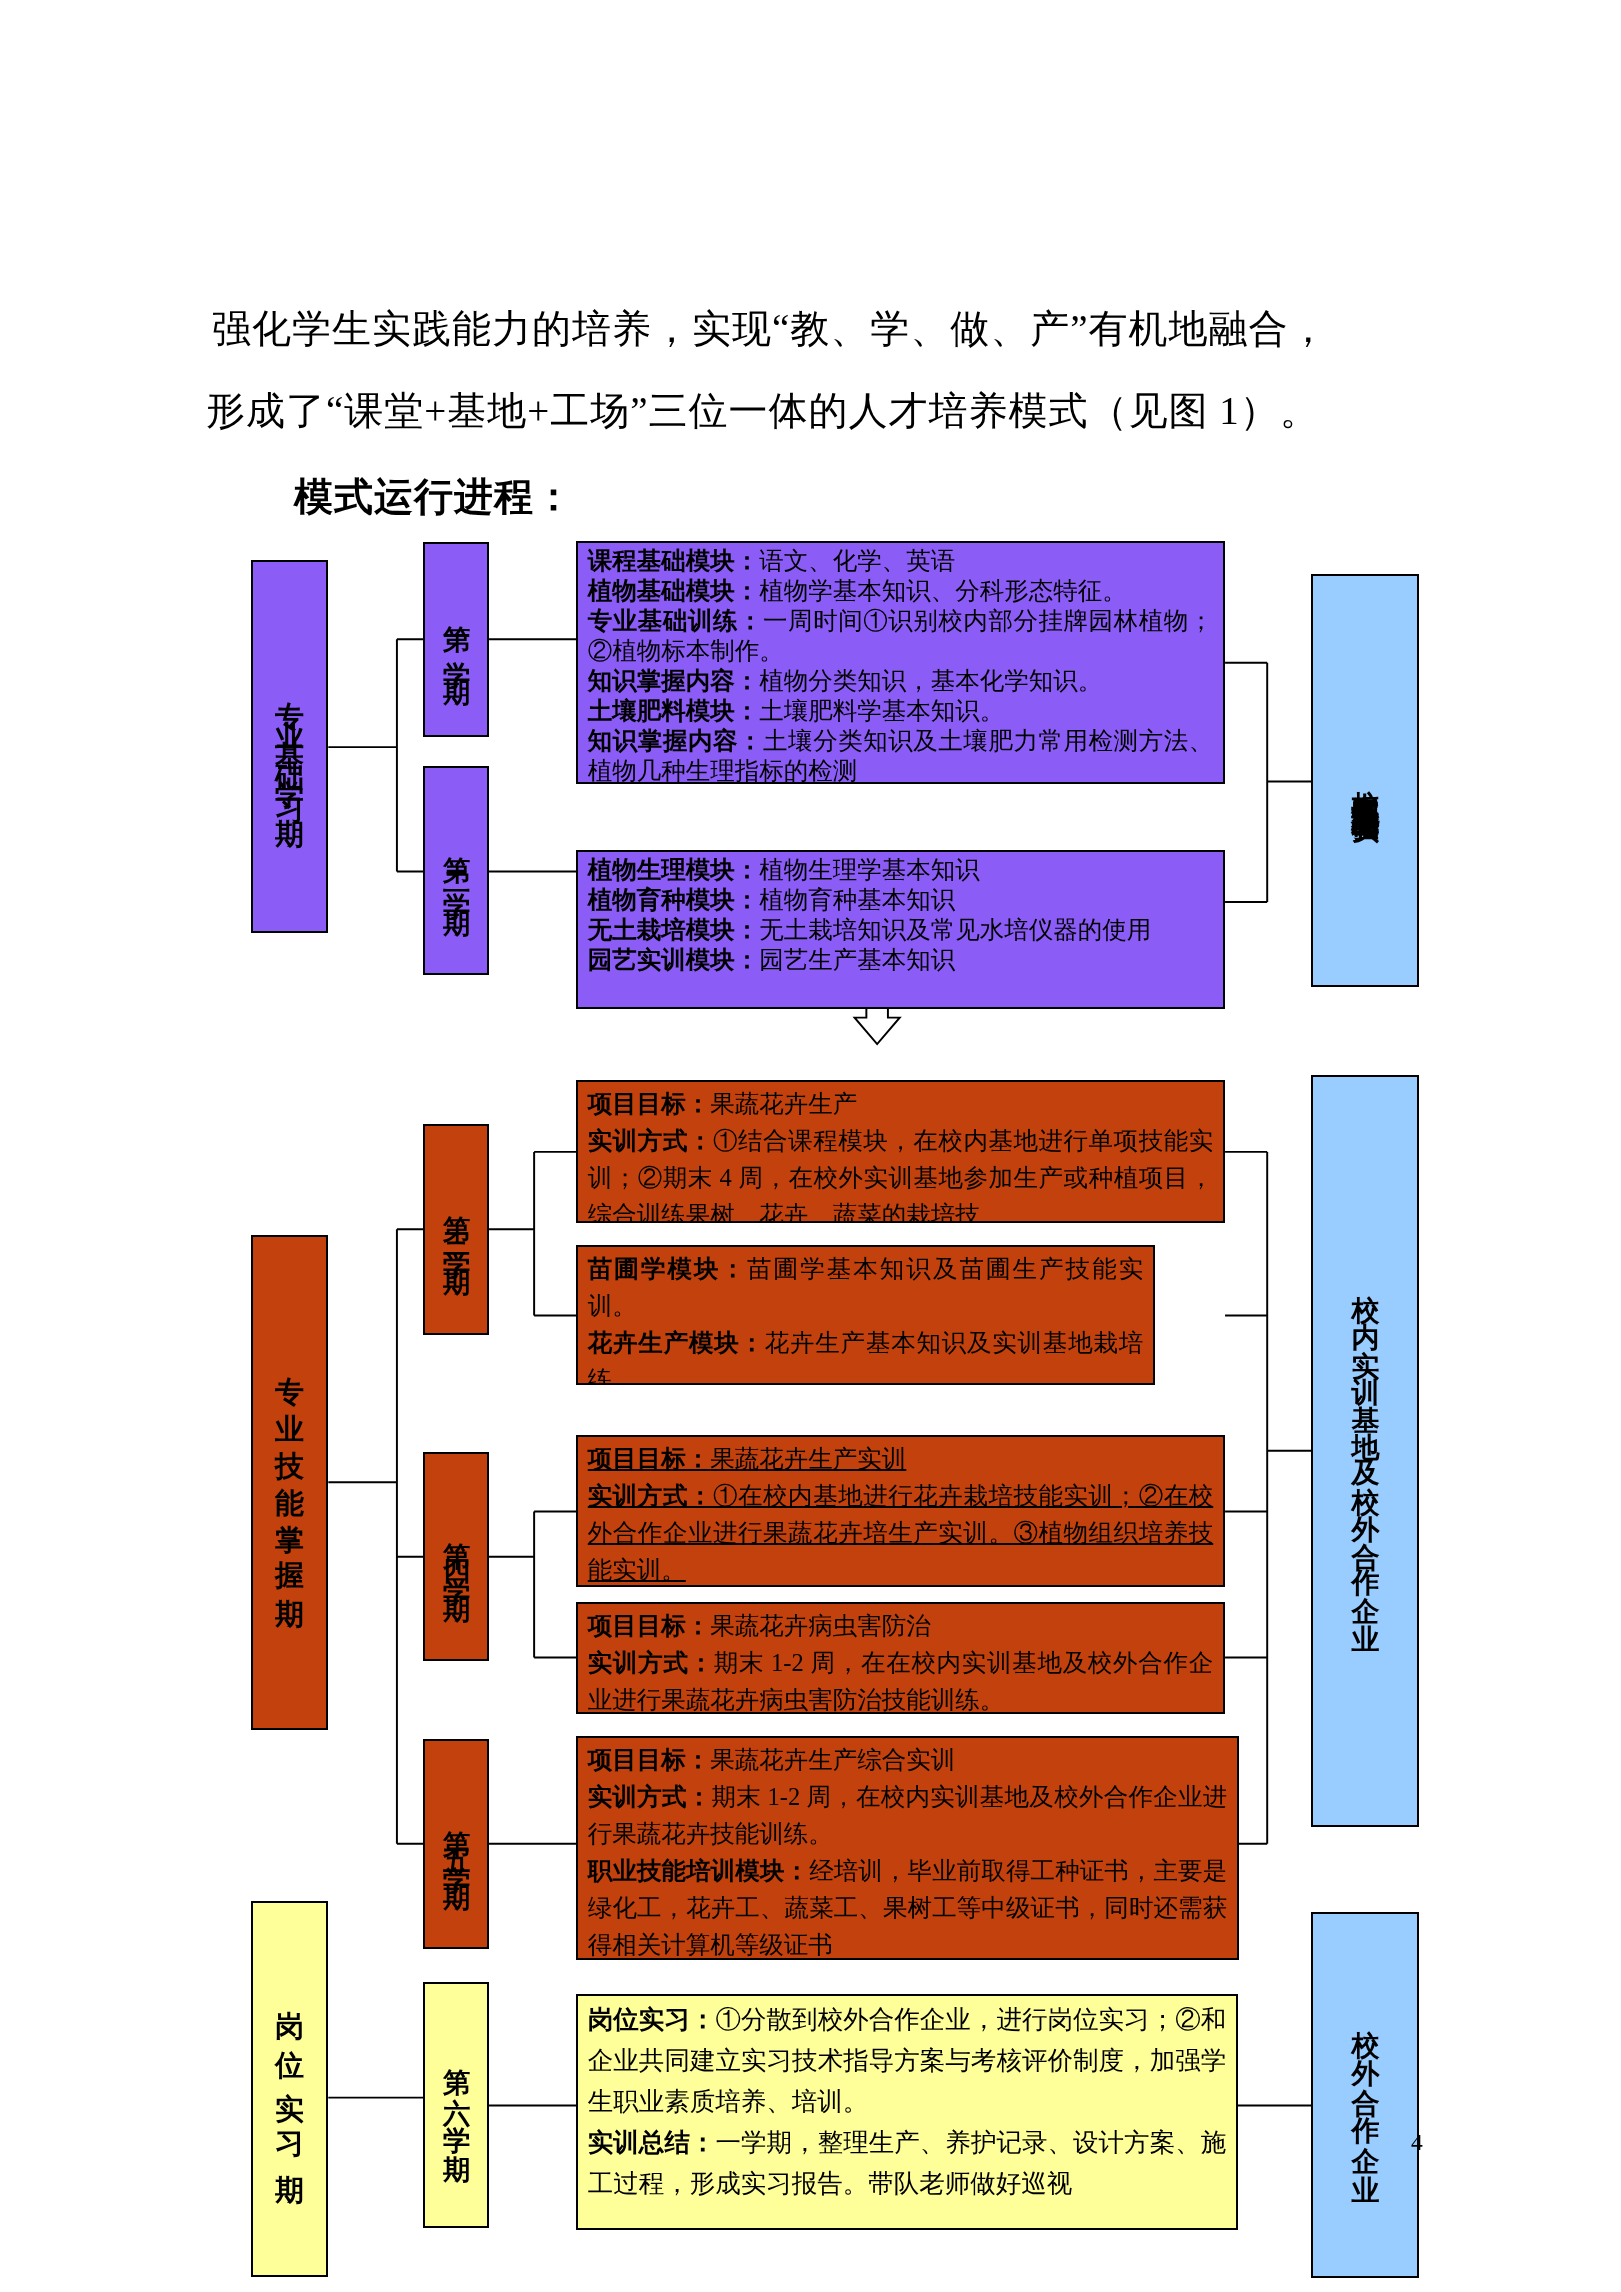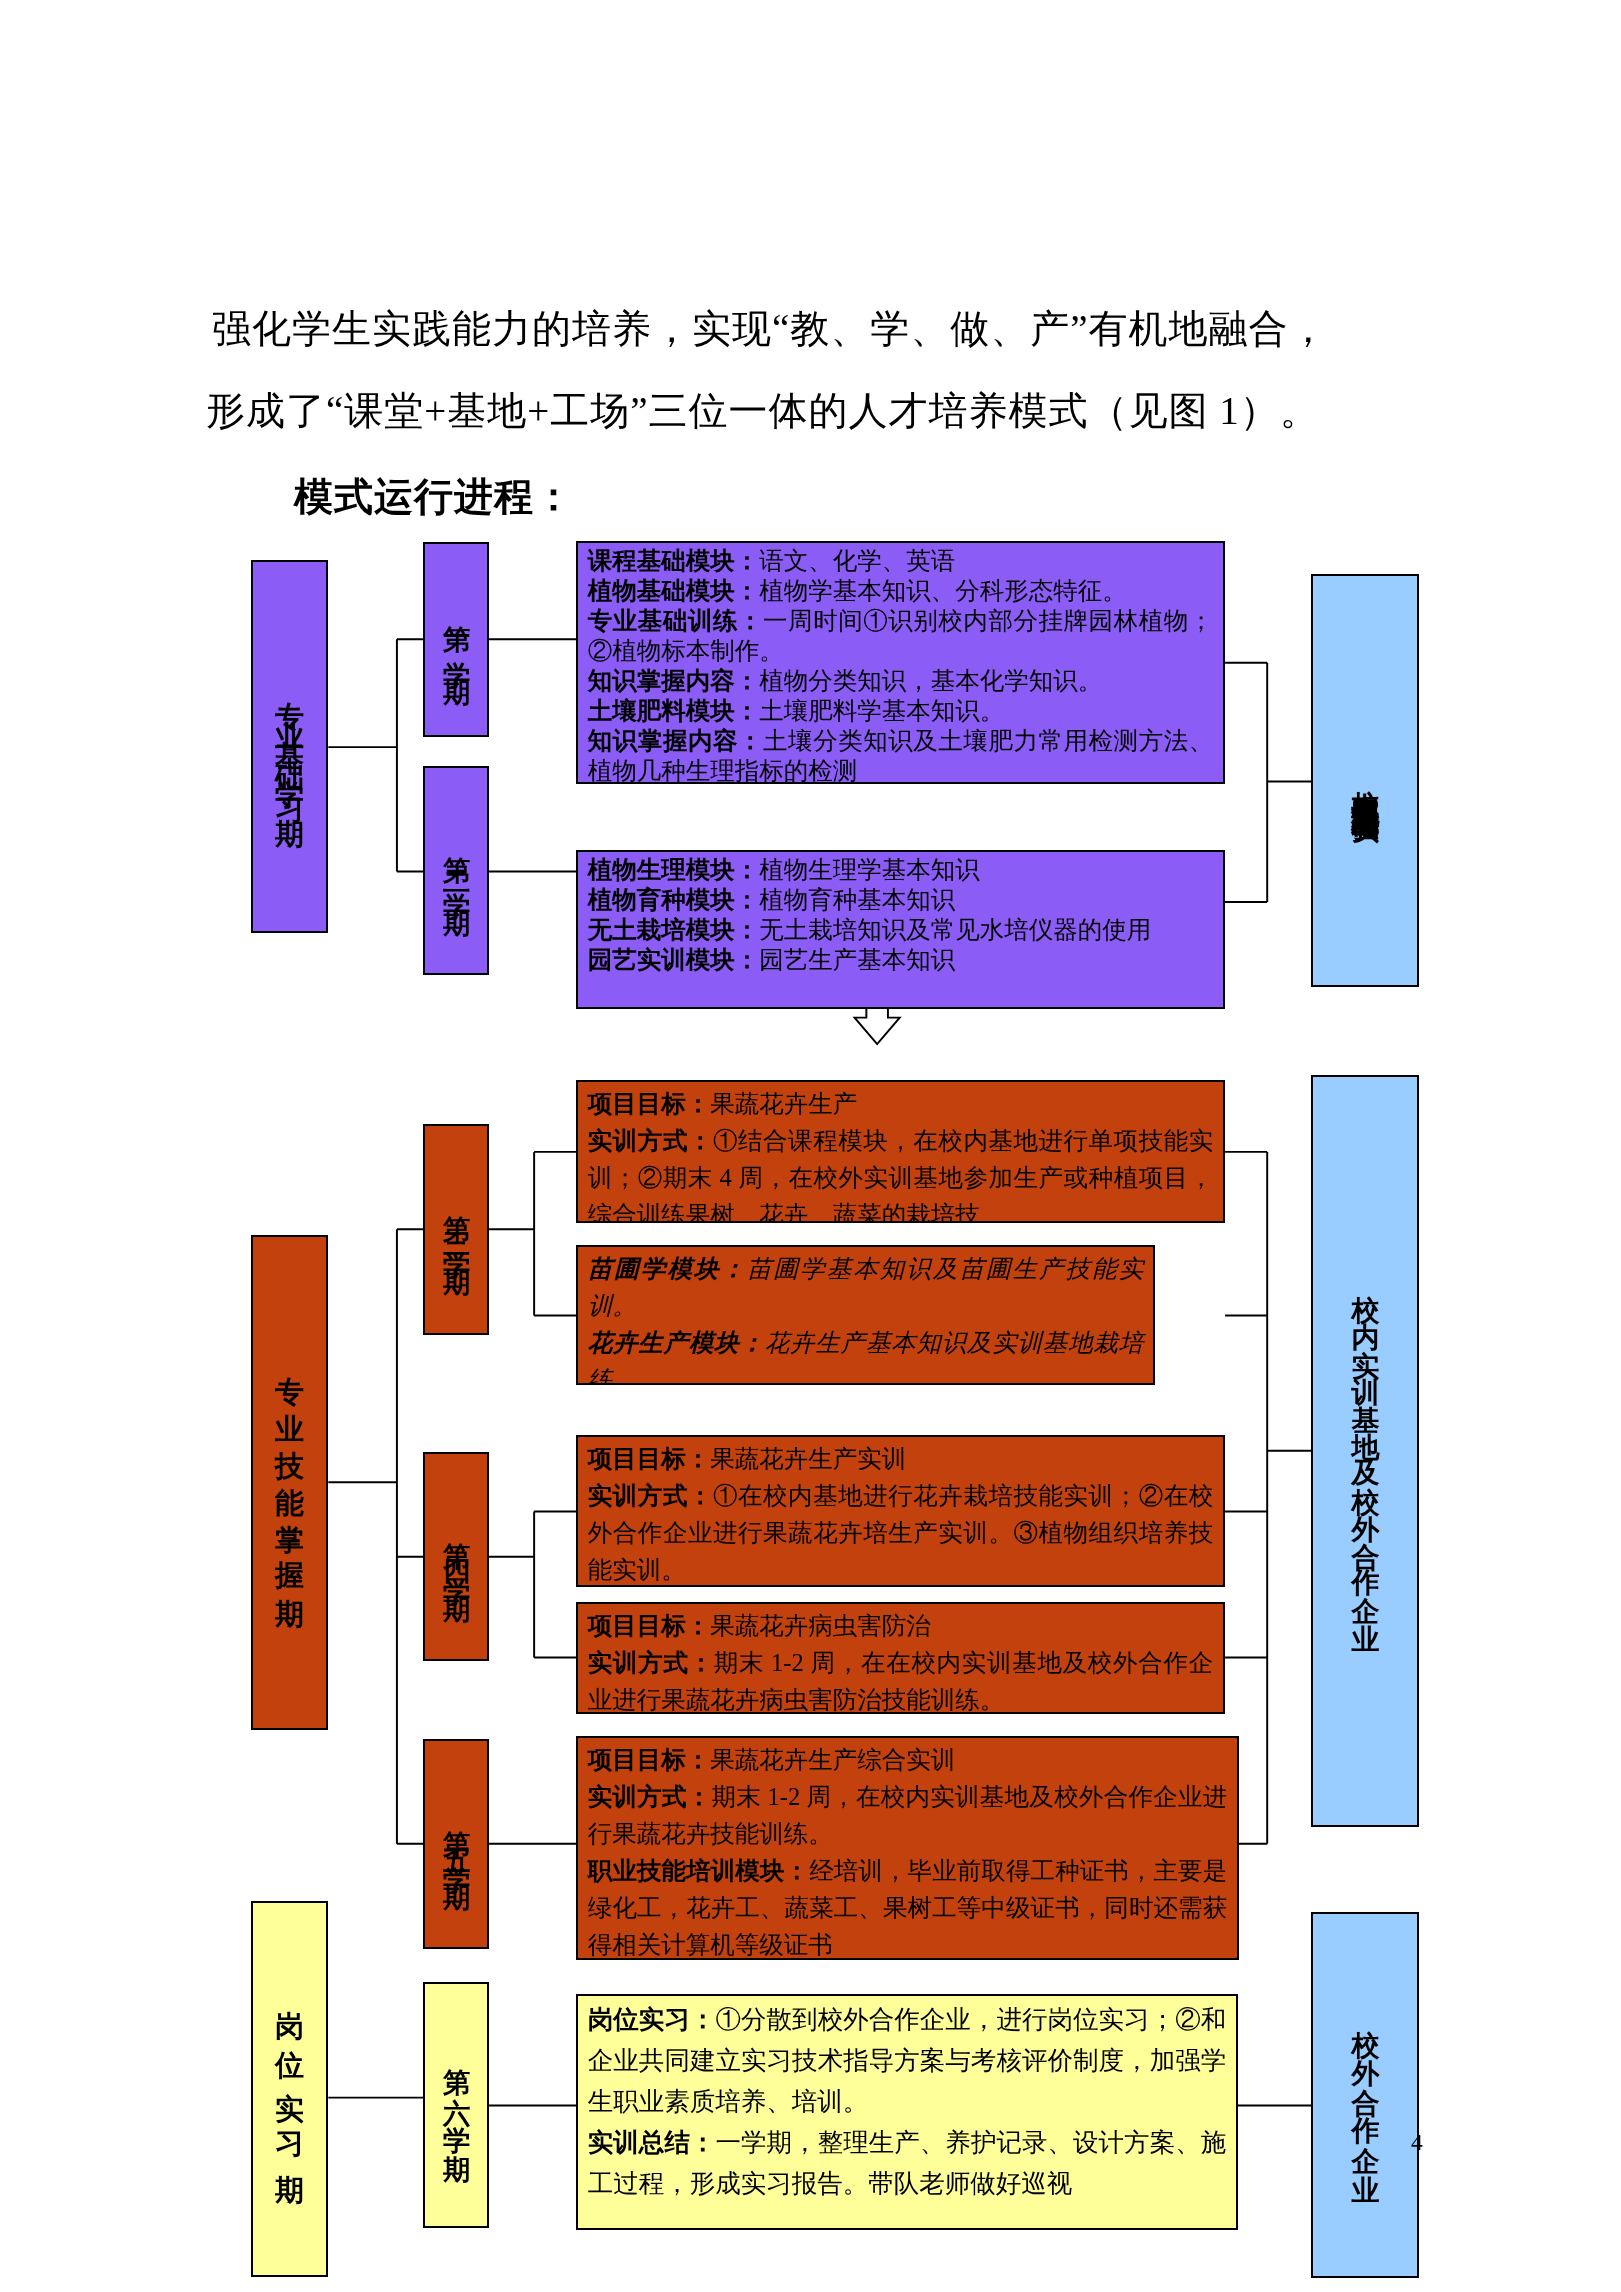--- a/index.html
+++ b/index.html
@@ -51,22 +51,22 @@
   #sem2   { left:423px; top:766px;  width:66px;  height:209px; }
   #cbox1  { left:576px; top:541px;  width:649px; height:243px; }
   #cbox2  { left:576px; top:850px;  width:649px; height:159px; }
   #site1  { left:1311px; top:574px; width:108px; height:413px; }
 
   #stage2 { left:251px; top:1235px; width:77px;  height:495px; }
   #sem3   { left:423px; top:1124px; width:66px;  height:211px; }
   #sem4   { left:423px; top:1452px; width:66px;  height:209px; }
   #sem5   { left:423px; top:1739px; width:66px;  height:210px; }
   #cboxA  { left:576px; top:1080px; width:649px; height:143px; }
-  #cboxB  { left:576px; top:1245px; width:579px; height:140px;font-style:italic; }
-  #cboxC  { left:576px; top:1435px; width:649px; height:152px; }
+  #cboxB  { left:576px; top:1245px; width:579px; height:140px; }
+  #cboxC  { left:576px; top:1435px; width:649px; height:152px;text-decoration:underline; }
   #cboxD  { left:576px; top:1602px; width:649px; height:112px; }
   #cboxE  { left:576px; top:1736px; width:663px; height:224px; }
   #site2  { left:1311px; top:1075px; width:108px; height:752px; }
 
   #stage3 { left:251px; top:1901px; width:77px;  height:376px; }
   #sem6   { left:423px; top:1982px; width:66px;  height:246px; }
   #cboxF  { left:576px; top:1994px; width:662px; height:236px; }
   #site3  { left:1311px; top:1912px; width:108px; height:366px; }
 </style>
 </head>

